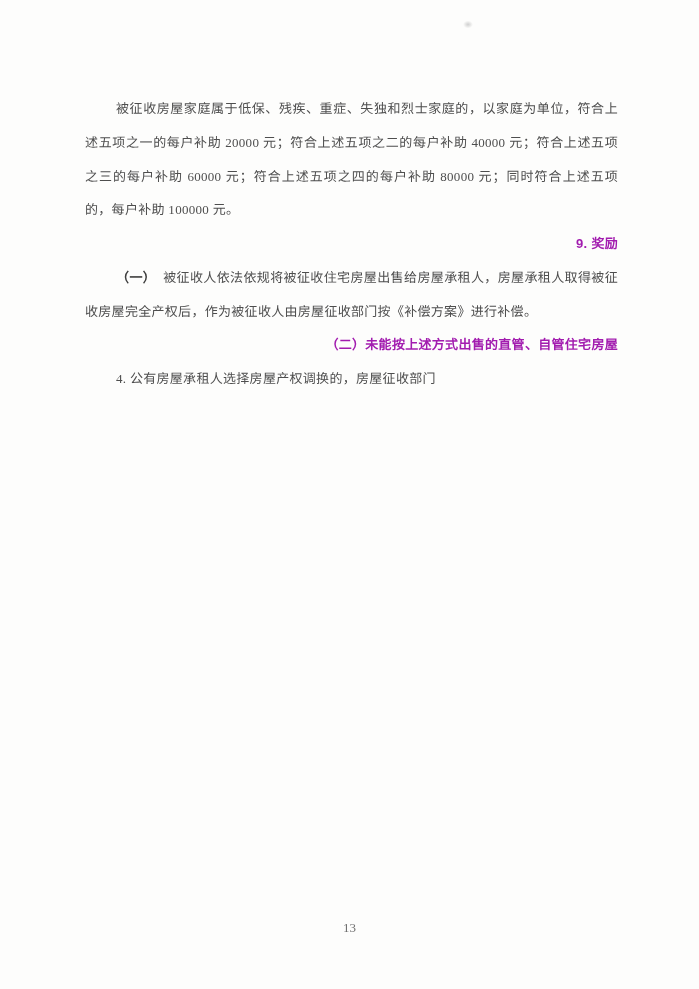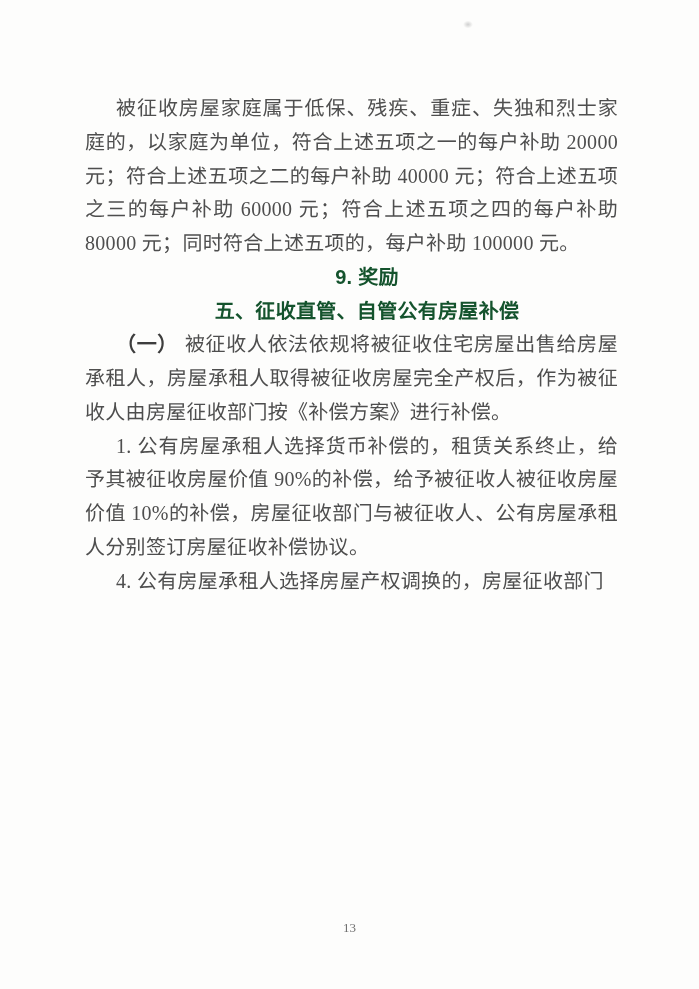--- a/index.html
+++ b/index.html
@@ -13,36 +13,36 @@
     height: 989px;
     background: #fdfdfc;
     overflow: hidden;
     font-family: "Liberation Serif", "DejaVu Serif", serif;
   }
   .content {
     position: absolute;
     left: 85px;
     top: 92px;
     width: 533px;
-    font-size: 20px;
+    font-size: 13px;
     line-height: 33.75px;
     text-align: justify;
     color: #4e4e4e;
     letter-spacing: 0.3px;
   }
   .content p {
     margin: 0;
     padding: 0;
     text-indent: 31px;
   }
   .hd {
     font-family: "Liberation Sans", "DejaVu Sans", sans-serif;
     font-weight: bold;
-    color: #14532d;
-    text-align: center;
+    color: #a21caf;
+    text-align: right;
   }
   .marker {
     font-family: "Liberation Sans", "DejaVu Sans", sans-serif;
     font-weight: bold;
     color: #3d3d3d;
     margin-right: 7px;
   }
   .footer {
     position: absolute;
     left: 0;
@@ -68,25 +68,24 @@
 
 <div class="page">
   <div class="smudge"></div>
 
   <div class="content">
     <p>被征收房屋家庭属于低保、残疾、重症、失独和烈士家庭的，以家庭为单位，符合上述五项之一的每户补助 20000 元；符合上述五项之二的每户补助 40000 元；符合上述五项之三的每户补助 60000 元；符合上述五项之四的每户补助 80000 元；同时符合上述五项的，每户补助 100000 元。</p>
 
     <p class="hd">9. 奖励</p>
 
 
-    <p class="hd">五、征收直管、自管公有房屋补偿</p>
 
     <p><span class="marker">（一）</span><span>被征收人依法依规将被征收住宅房屋出售给房屋承租人，房屋承租人取得被征收房屋完全产权后，作为被征收人由房屋征收部门按《补偿方案》进行补偿。</span></p>
 
+    <p class="hd">（二）未能按上述方式出售的直管、自管住宅房屋</p>
 
 
-    <p>1. 公有房屋承租人选择货币补偿的，租赁关系终止，给予其被征收房屋价值 90%的补偿，给予被征收人被征收房屋价值 10%的补偿，房屋征收部门与被征收人、公有房屋承租人分别签订房屋征收补偿协议。</p>
 
     <p>4. 公有房屋承租人选择房屋产权调换的，房屋征收部门</p>
   </div>
 
   <div class="footer">13</div>
 </div>
 
 </body></html>

